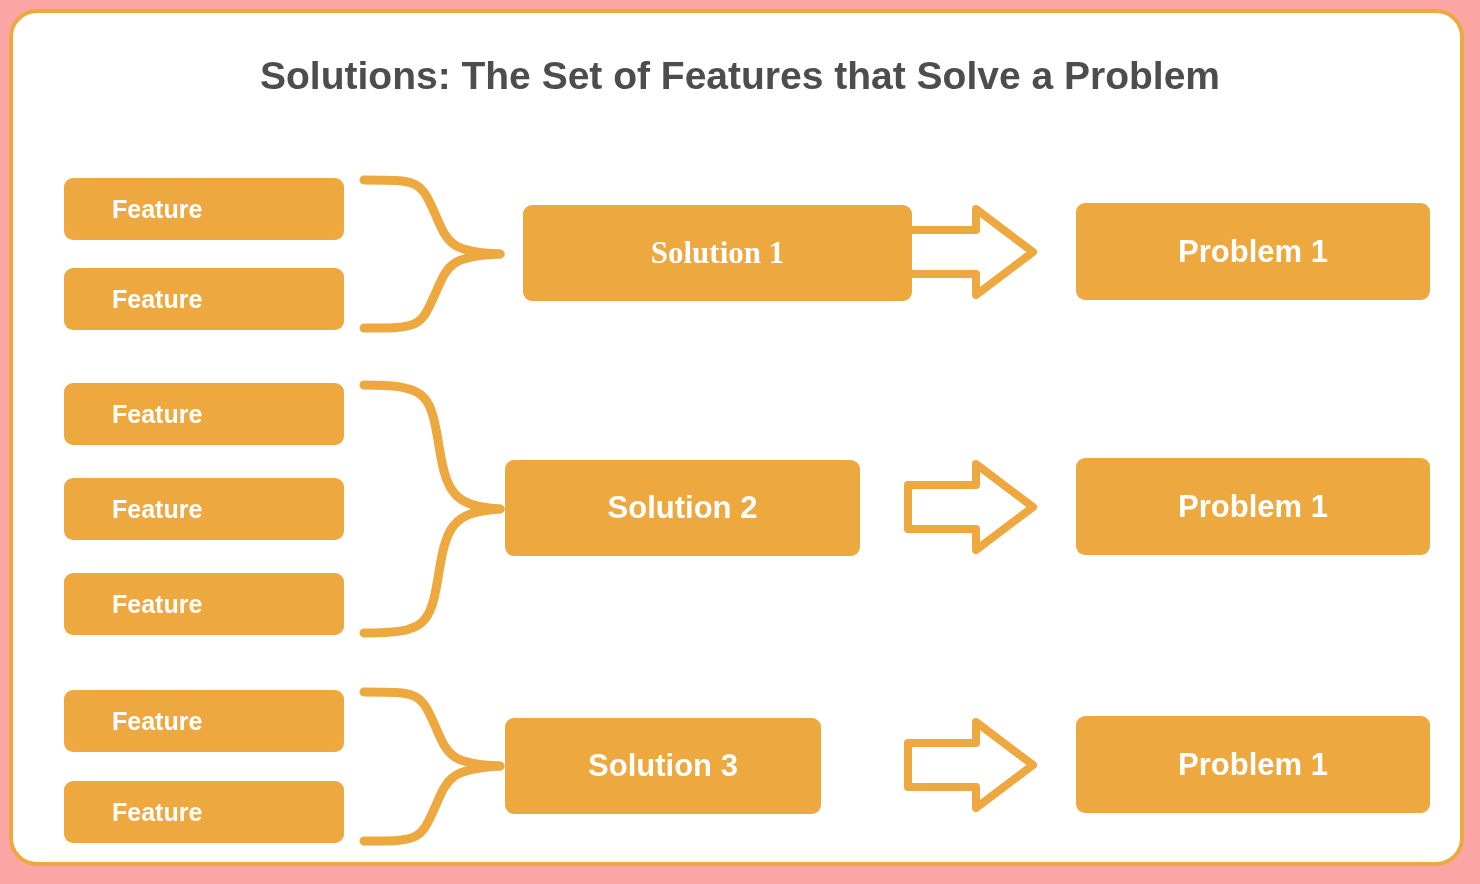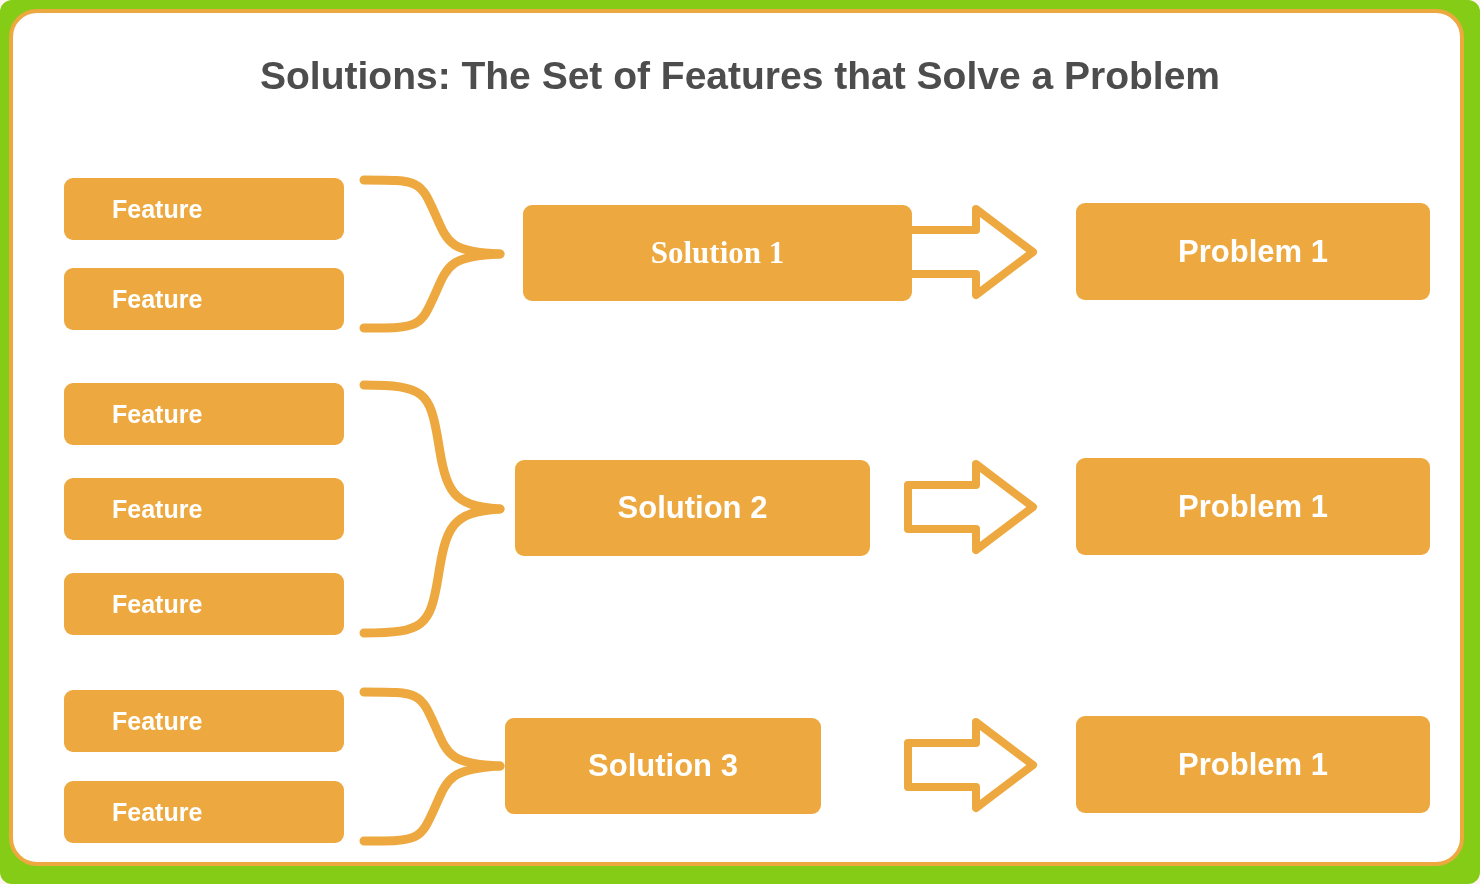--- a/index.html
+++ b/index.html
@@ -11,22 +11,21 @@
     width: 1480px;
     height: 884px;
     overflow: hidden;
     font-family: "Liberation Sans", sans-serif;
   }
 
   #canvas {
     position: relative;
     width: 1480px;
     height: 884px;
-    background: #84cc16;
-    border-radius: 12px;
+    background: #fca5a5;
   }
 
   
   #card {
     position: absolute;
     left: 9px;
     top: 9px;
     width: 1455px;
     height: 857px;
     box-sizing: border-box;
@@ -99,21 +98,21 @@
   <div class="solution-box" style="left:523px; top:205px; width:389px; height:96px;font-family:Liberation Serif, serif;">Solution 1</div>
 
   <div class="problem-box" style="left:1076px; top:203px; width:354px; height:97px;">Problem 1</div>
 
   <div class="feature-box" style="left:64px; top:383px; width:280px; height:62px;">Feature</div>
 
   <div class="feature-box" style="left:64px; top:478px; width:280px; height:62px;">Feature</div>
 
   <div class="feature-box" style="left:64px; top:573px; width:280px; height:62px;">Feature</div>
 
-  <div class="solution-box" style="left:505px; top:460px; width:355px; height:96px;margin-left:10px;">Solution 2</div>
+  <div class="solution-box" style="left:505px; top:460px; width:355px; height:96px;">Solution 2</div>
 
   <div class="problem-box" style="left:1076px; top:458px; width:354px; height:97px;">Problem 1</div>
 
   <div class="feature-box" style="left:64px; top:690px; width:280px; height:62px;">Feature</div>
 
   <div class="feature-box" style="left:64px; top:781px; width:280px; height:62px;">Feature</div>
 
   <div class="solution-box" style="left:505px; top:718px; width:316px; height:96px;">Solution 3</div>
 
   <div class="problem-box" style="left:1076px; top:716px; width:354px; height:97px;">Problem 1</div>

